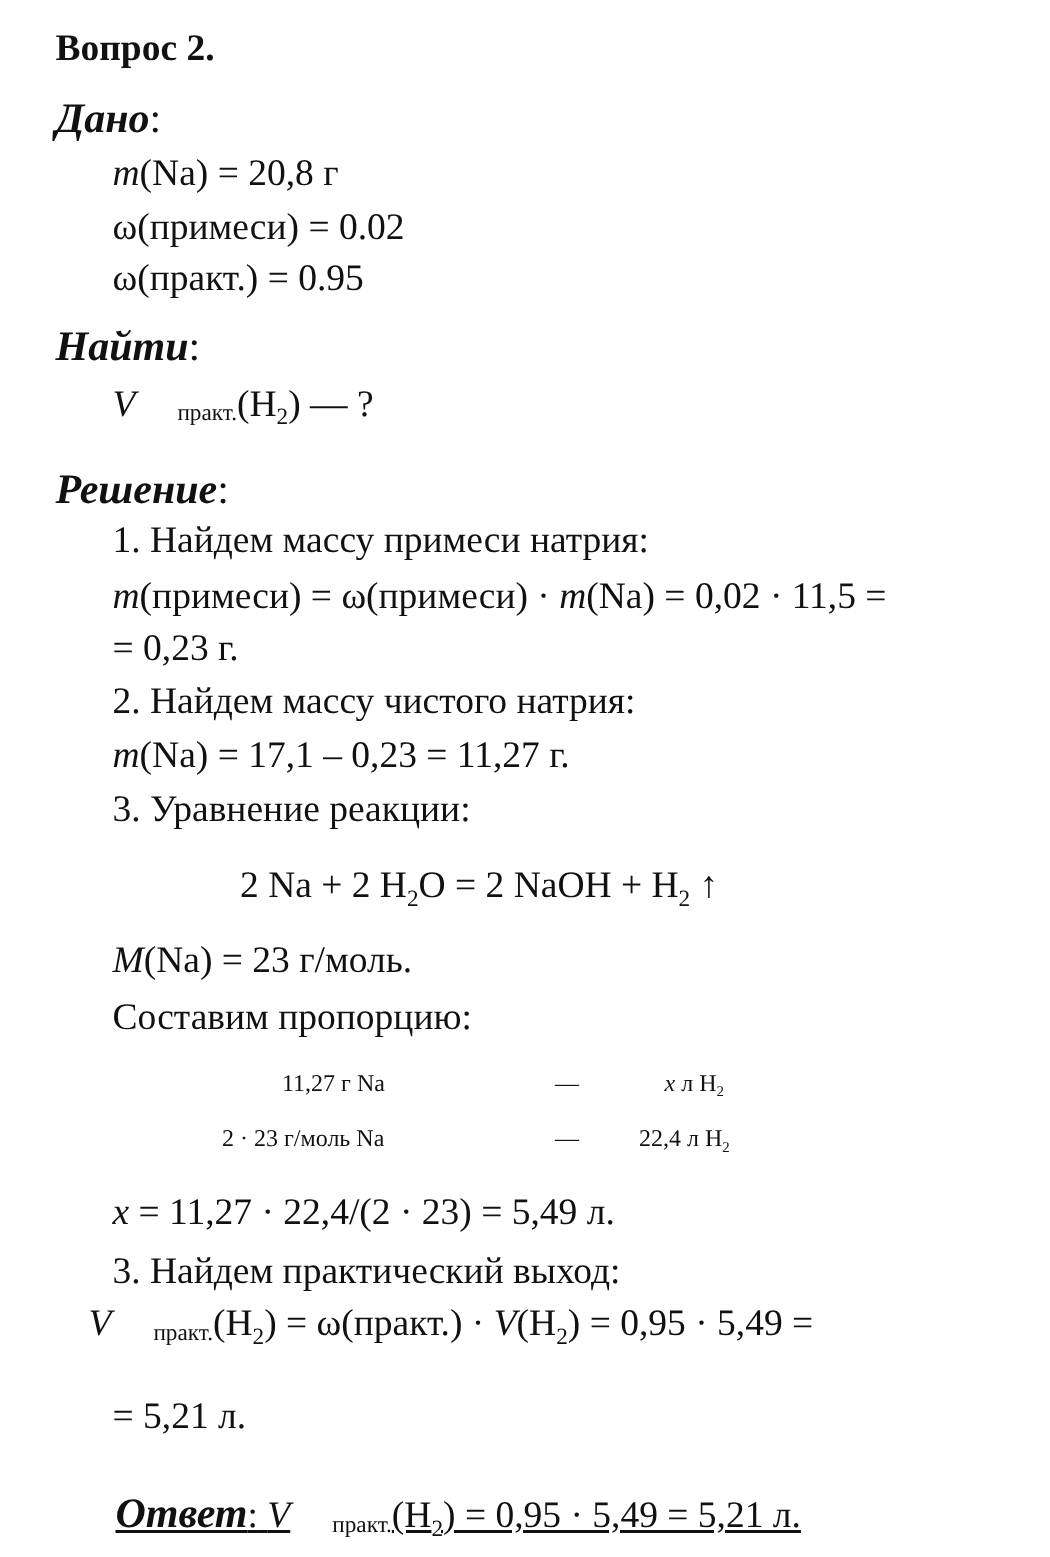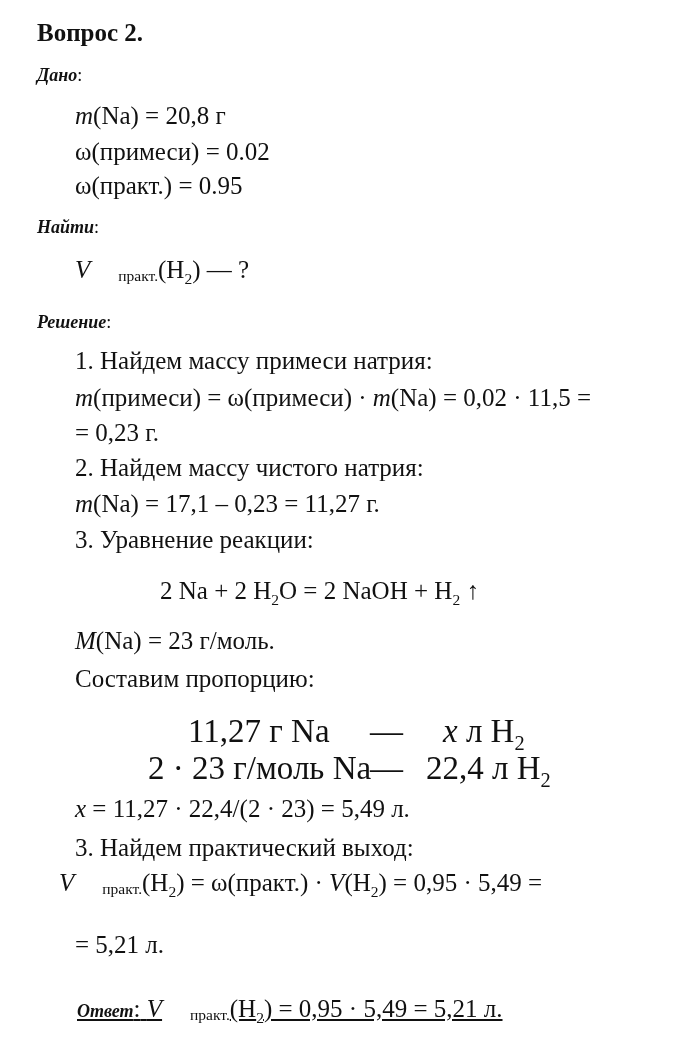--- a/index.html
+++ b/index.html
@@ -1,25 +1,25 @@
 <!DOCTYPE html>
 <html><head>
 <meta charset="utf-8">
 <style>
   html, body { margin: 0; padding: 0; background: #ffffff; }
   body { width: 700px; height: 1038px; position: relative; overflow: hidden;
          font-family: "Liberation Serif", "DejaVu Serif", serif; color: #111; }
   .line { position: absolute; white-space: nowrap; font-size: 25px; line-height: 1; text-align: right; }
   .title { font-weight: bold; font-size: 25px; }
-  .head { font-weight: bold; font-style: italic; font-size: 18px; }
+  .head { font-weight: bold; font-style: italic; font-size: 28px; }
   .head .colon { font-weight: normal; font-style: normal; }
   i { font-style: italic; }
   sub { font-size: 0.62em; vertical-align: -0.38em; line-height: 0; }
   .subsmall { font-size: 0.62em; vertical-align: -0.2em; line-height: 0; margin-left: 28px; }
-  .prop { position: absolute; white-space: nowrap; font-size: 33px; line-height: 1; }
+  .prop { position: absolute; white-space: nowrap; font-size: 16px; line-height: 1; }
 </style>
 </head>
 <body>
 
 <div class="line title" style="left:37px; top:20px;">Вопрос 2.</div>
 
 <div class="line head" style="left:37px; top:66px;">
   <span>Дано</span><span class="colon">:</span>
 </div>
 <div class="line" style="left:75px; top:103px;">

